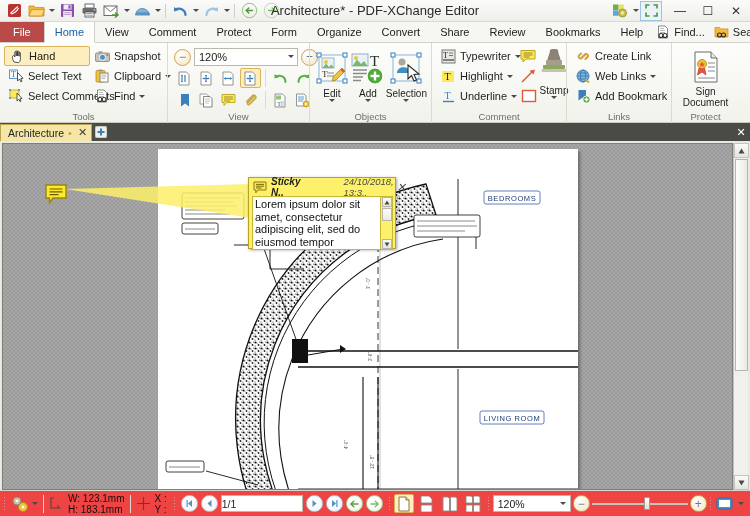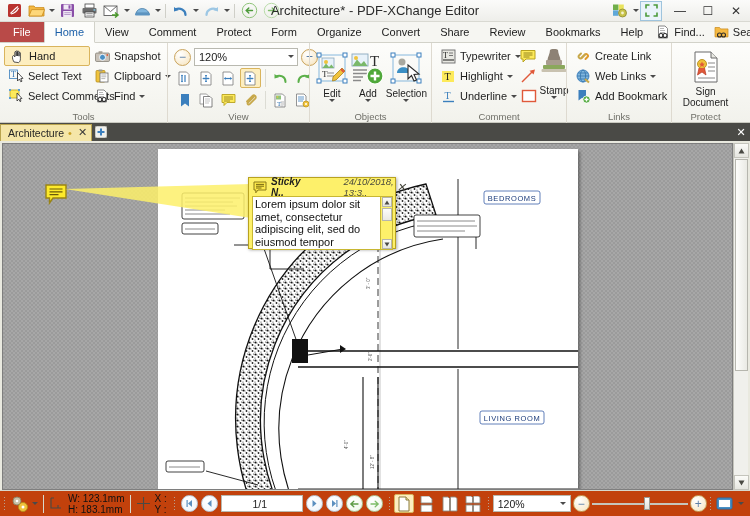--- a/index.html
+++ b/index.html
@@ -224,31 +224,31 @@
   .popup-sb {
     width:12px; background:#fdf06a; border:1px solid #c8b733; border-left:none;
     display:flex;flex-direction:column;align-items:center;
   }
   .popup-sb .sbtn2 { width:10px;height:10px;background:linear-gradient(#fbfbf8,#e6e6e0);border:1px solid #b6b6ae;display:flex;align-items:center;justify-content:center;}
   .popup-sb .sthumb2 { width:10px;height:13px;background:linear-gradient(#fdfdfb,#eaeae4);border:1px solid #b6b6ae;margin-top:1px;}
   .popup-sb .strack2 { flex:1; }
 
   
   .statusbar {
-    height: 26px; background:#c2410c;
+    height: 26px; background:#ef4444;
     border-top:1px solid #d8d8cd;
     display:flex; align-items:center;
     flex:none; gap:2px; padding:0 3px;
   }
   .sb-sep { width:1px;height:18px;background:#d8d8cd;margin:0 3px; }
   .sb-group { display:flex; align-items:center; gap:3px; }
   .dims { font-size:10px; line-height:11px; color:#111; }
   .pageinput {
     width:82px;height:17px;border:1px solid #b9b9b0;background:#fff;
-    display:flex;align-items:center;justify-content:center;
+    display:flex;align-items:center;justify-content:flex-start;
     padding-right:4px;font-size:10.5px;color:#222;
   }
   .navcirc {
     width:17px;height:17px;border-radius:50%;border:1px solid #b9c9d8;
     background: radial-gradient(circle at 35% 30%, #ffffff, #eef4f9);
     display:flex;align-items:center;justify-content:center;font-size:10px;color:#5b8fbf;
   }
   .navcirc.green { border-color:#b0ce9e; color:#5c9a45; background: radial-gradient(circle at 35% 30%, #ffffff, #eef7e9); }
   .zoomsel {
     width:78px;height:17px;border:1px solid #b9b9b0;background:#fff;

